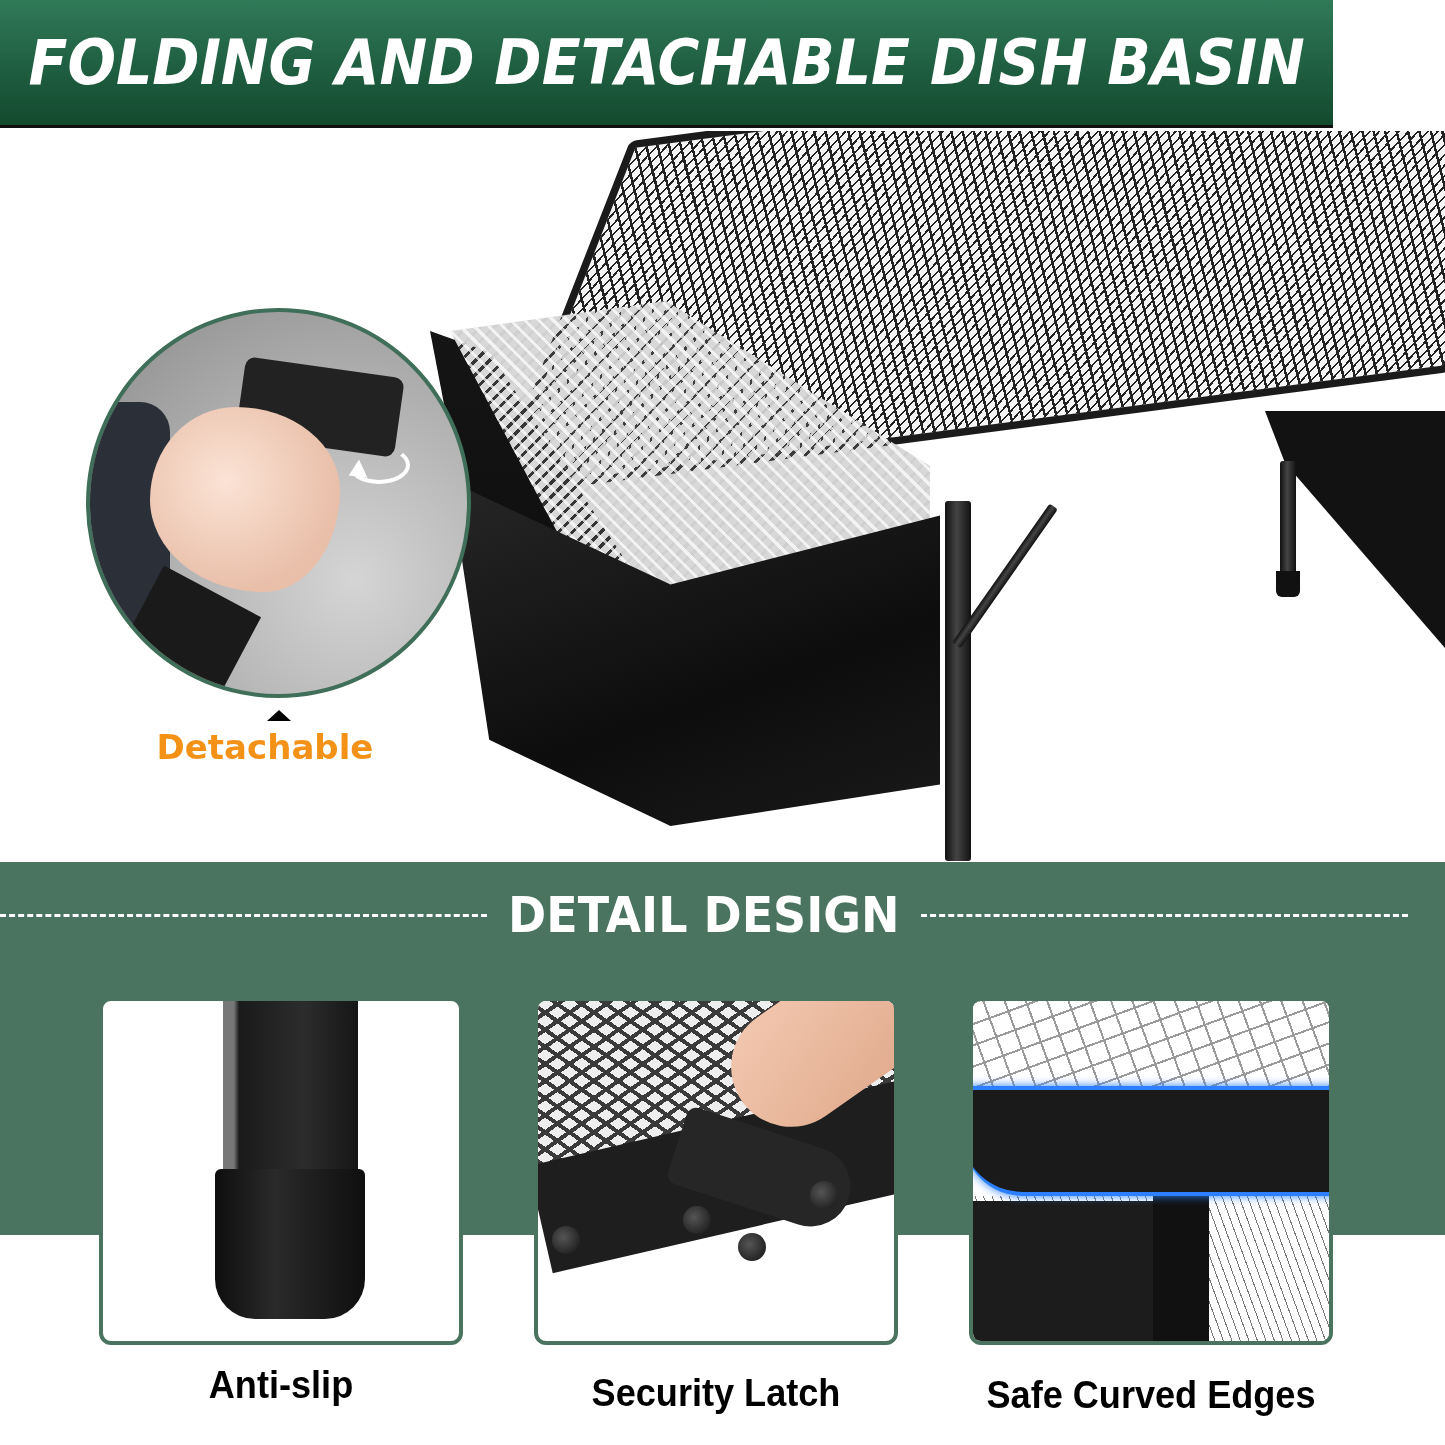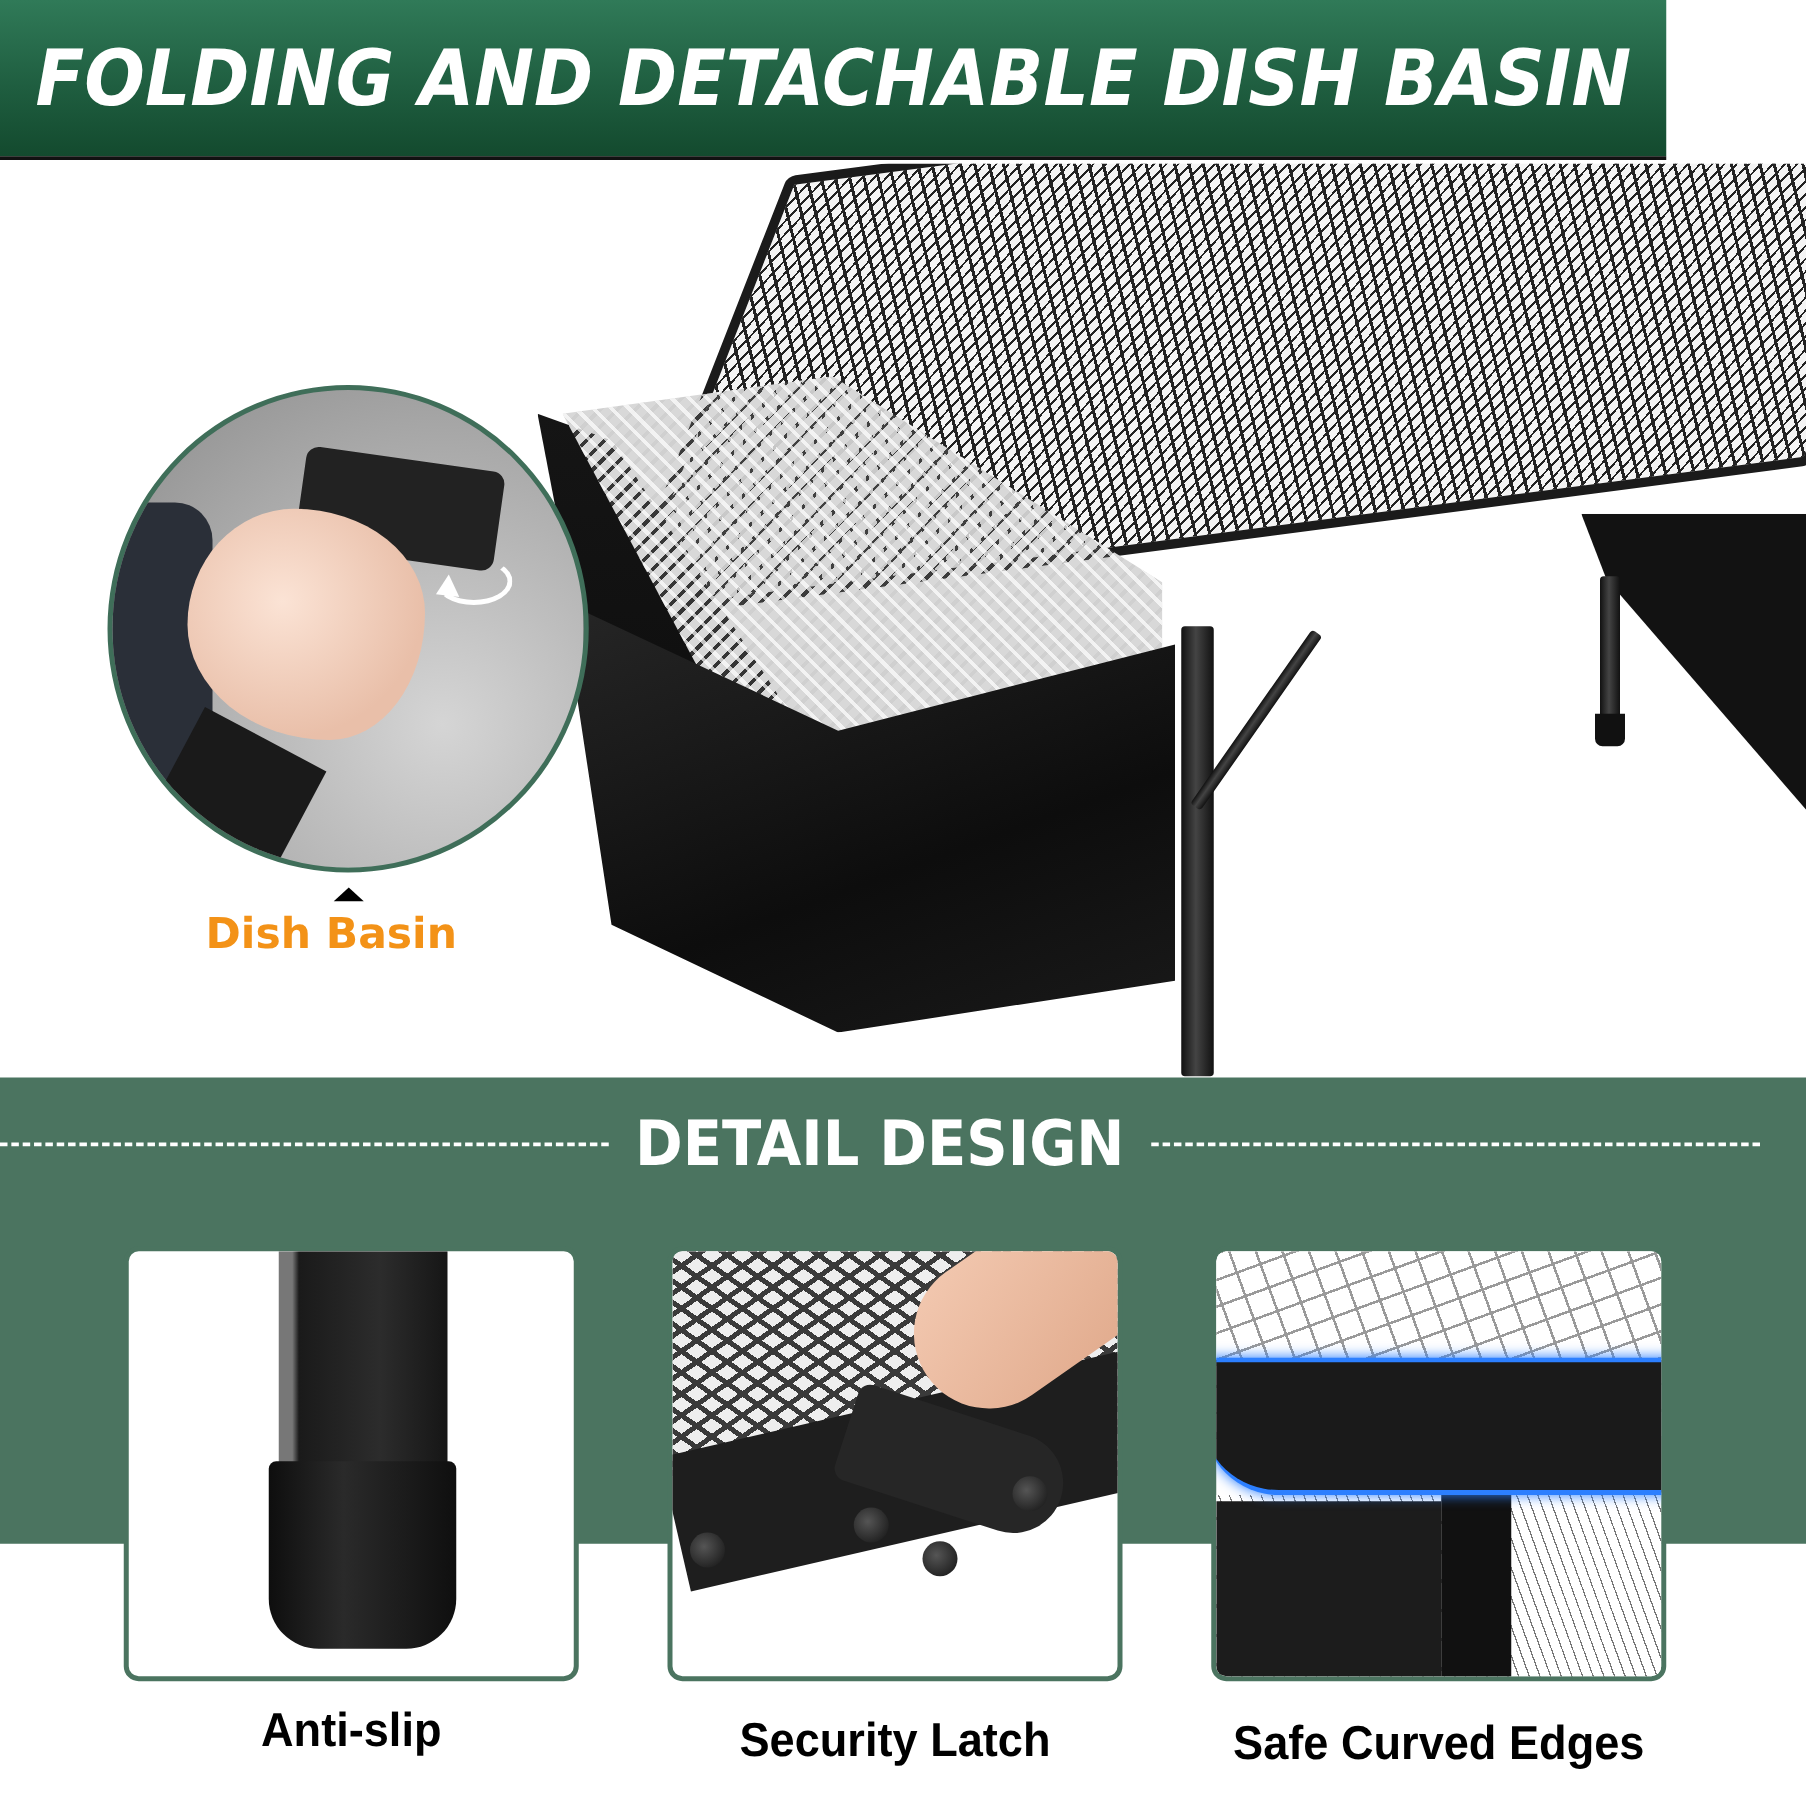--- a/index.html
+++ b/index.html
@@ -160,21 +160,21 @@
     <div class="strap"></div>
     <div class="hand"></div>
     <div class="basin-edge"></div>
     <div class="swirl-arrow"></div>
     <div class="swirl-head"></div>
   </div>
 </div>
 
 <div class="pointer-triangle"></div>
 <div class="callout">
-  <div>Dish Basin</div>
+  <div>Detachable</div>
 </div>
 
 <div class="detail-band"></div>
 <div class="section-row">
   <div class="dash"></div>
   <div class="section-title">DETAIL DESIGN</div>
   <div class="dash"></div>
 </div>
 
 <div class="card" style="left:99px;">

